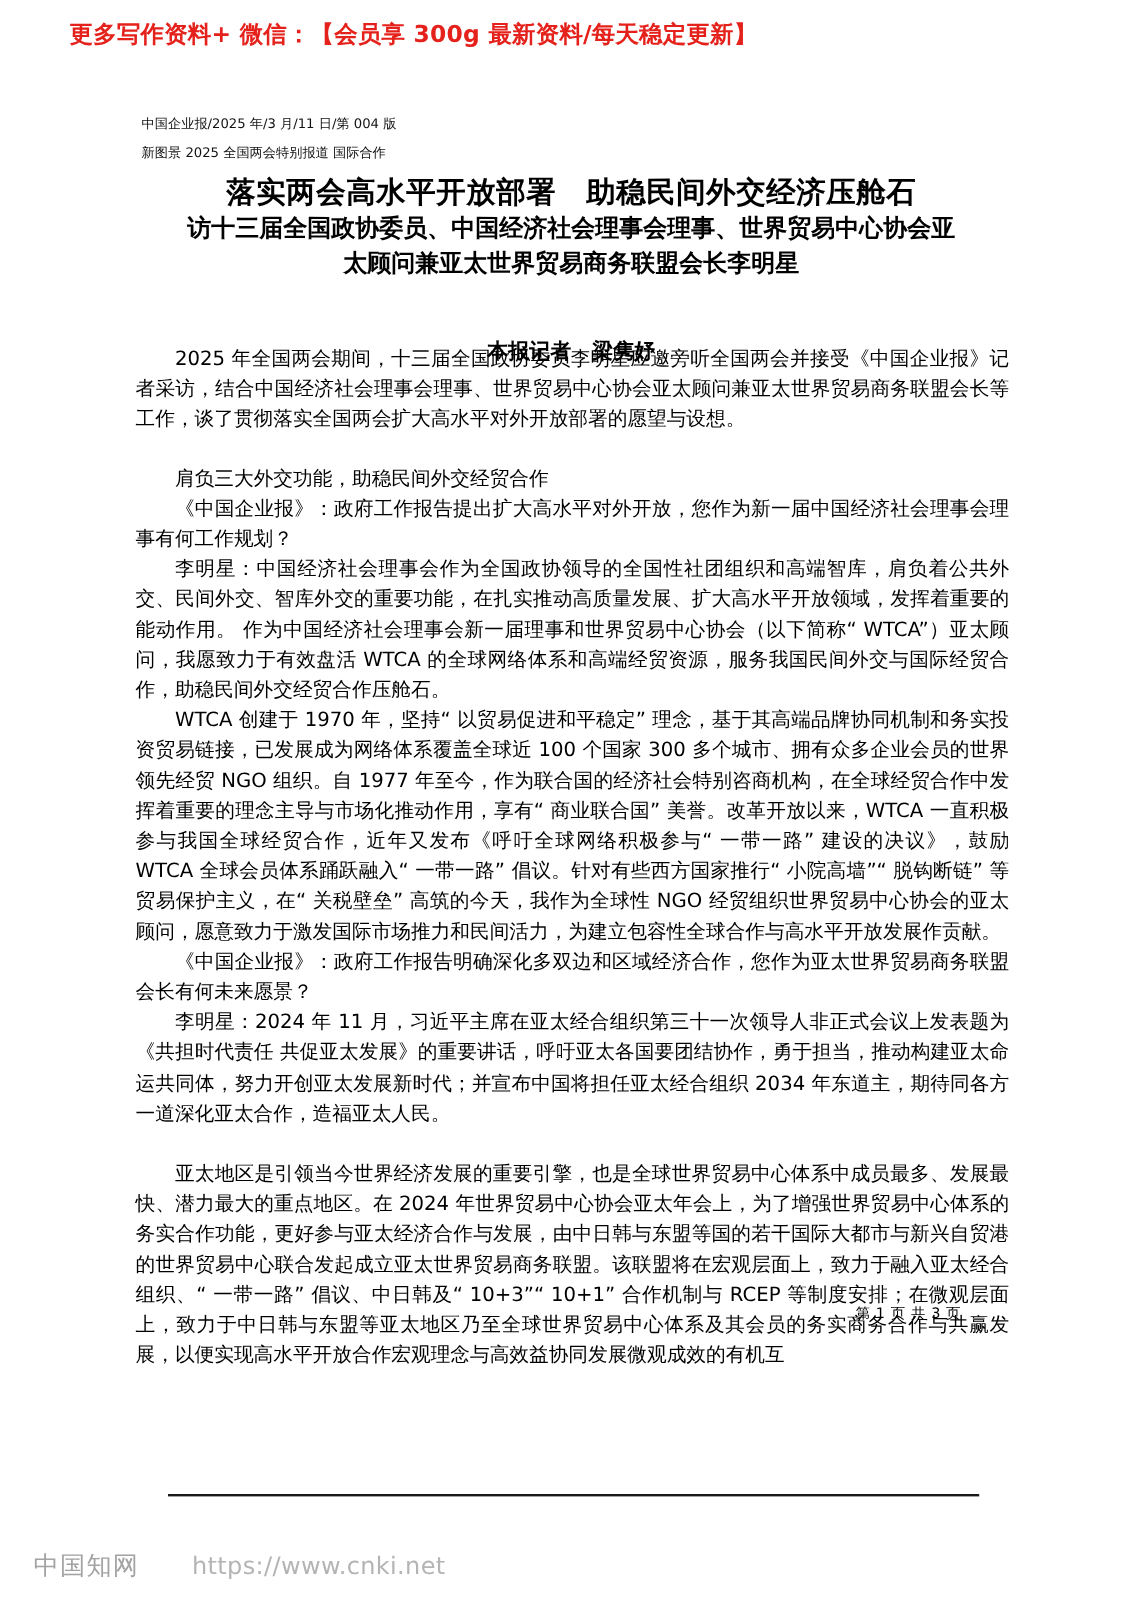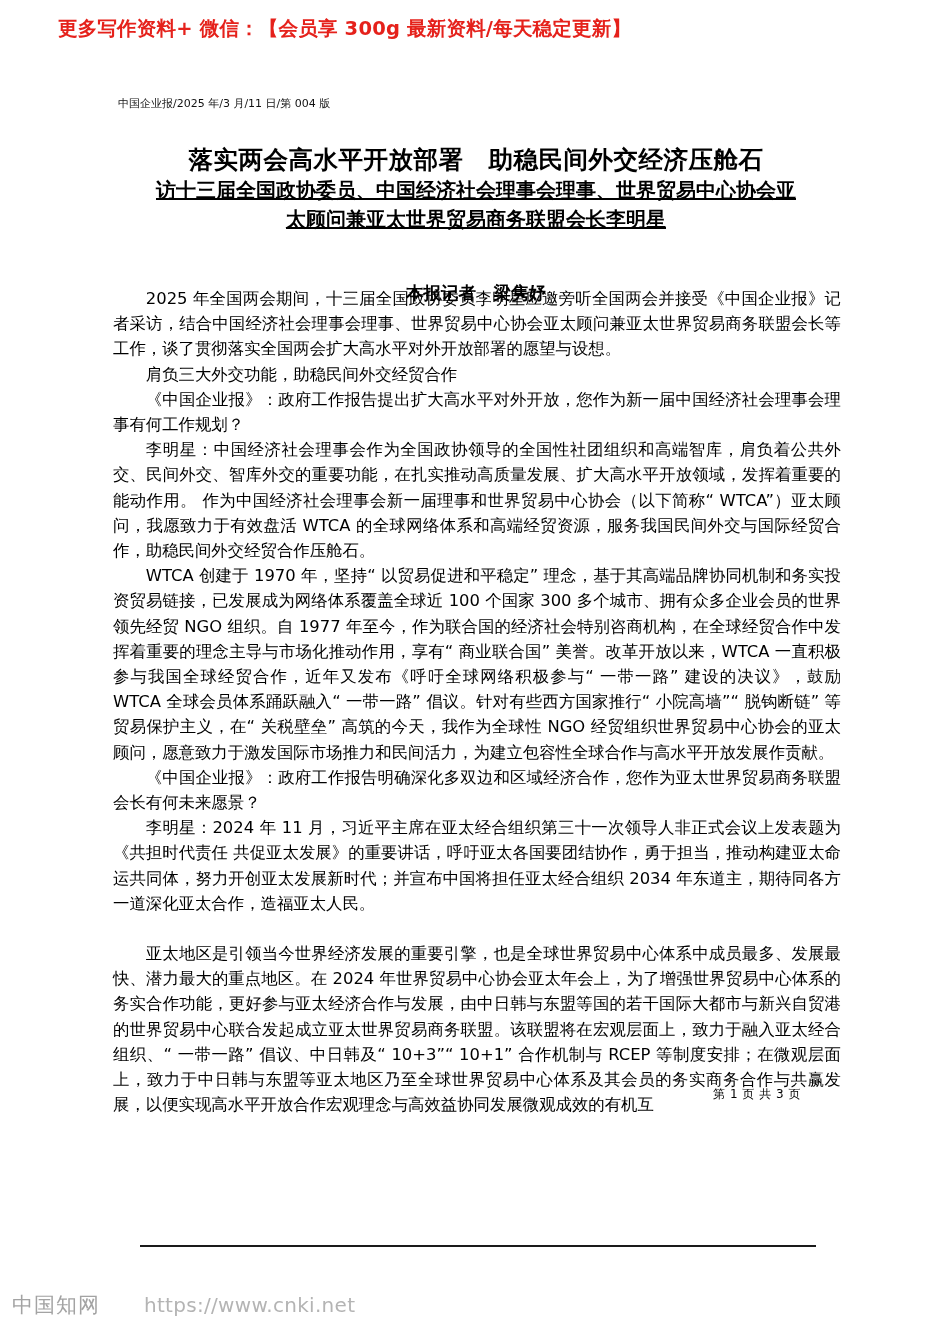--- a/index.html
+++ b/index.html
@@ -61,21 +61,20 @@
     font-size: 24.5px;
     font-weight: bold;
     line-height: 33px;
     letter-spacing: 0.5px;
   }
   .headline-sub {
     font-size: 20px;
     font-weight: bold;
     line-height: 29px;
     letter-spacing: 0px;
-    text-decoration: underline;
   }
 
   
   .byline {
     position: absolute;
     left: 113px;
     top: 240px;
     width: 726px;
     text-align: center;
     font-size: 17.5px;
@@ -97,20 +96,21 @@
     color: #000;
   }
   .body-text p {
     margin: 0;
     text-indent: 2em;
     text-align: justify;
     text-justify: inter-character;
   }
   .body-text p.nojust {
     text-align: left;
+    margin-top: 24px;
   }
   .body-text p.spacer {
     text-indent: 0;
     height: 25px;
   }
 
   
   .page-number {
     position: absolute;
     left: 0;
@@ -131,21 +131,21 @@
     left: 140px;
     top: 1245px;
     width: 676px;
     height: 2px;
     background: #1a1a1a;
   }
 
   
   .cnki-mark {
     position: absolute;
-    left: 12px;
+    left: 28px;
     top: 1291px;
     display: flex;
     align-items: center;
     gap: 44px;
     color: #a8a8a8;
   }
   .cnki-logo-text {
     font-size: 21px;
     letter-spacing: 1px;
     color: #a3a3a3;
@@ -160,20 +160,21 @@
 </style>
 </head>
 <body>
 
 <div class="page">
 
   <div class="promo-banner">更多写作资料+ 微信：【会员享 300g 最新资料/每天稳定更新】</div>
 
   <div class="masthead">
     <div>中国企业报/2025 年/3 月/11 日/第 004 版</div>
+    <div>新图景 2025 全国两会特别报道 国际合作</div>
   </div>
 
   <div class="headline-block">
     <div class="headline-main">落实两会高水平开放部署　助稳民间外交经济压舱石</div>
     <div class="headline-sub">访十三届全国政协委员、中国经济社会理事会理事、世界贸易中心协会亚</div>
     <div class="headline-sub">太顾问兼亚太世界贸易商务联盟会长李明星</div>
   </div>
 
   <div class="byline">本报记者　梁隽妤</div>
 

